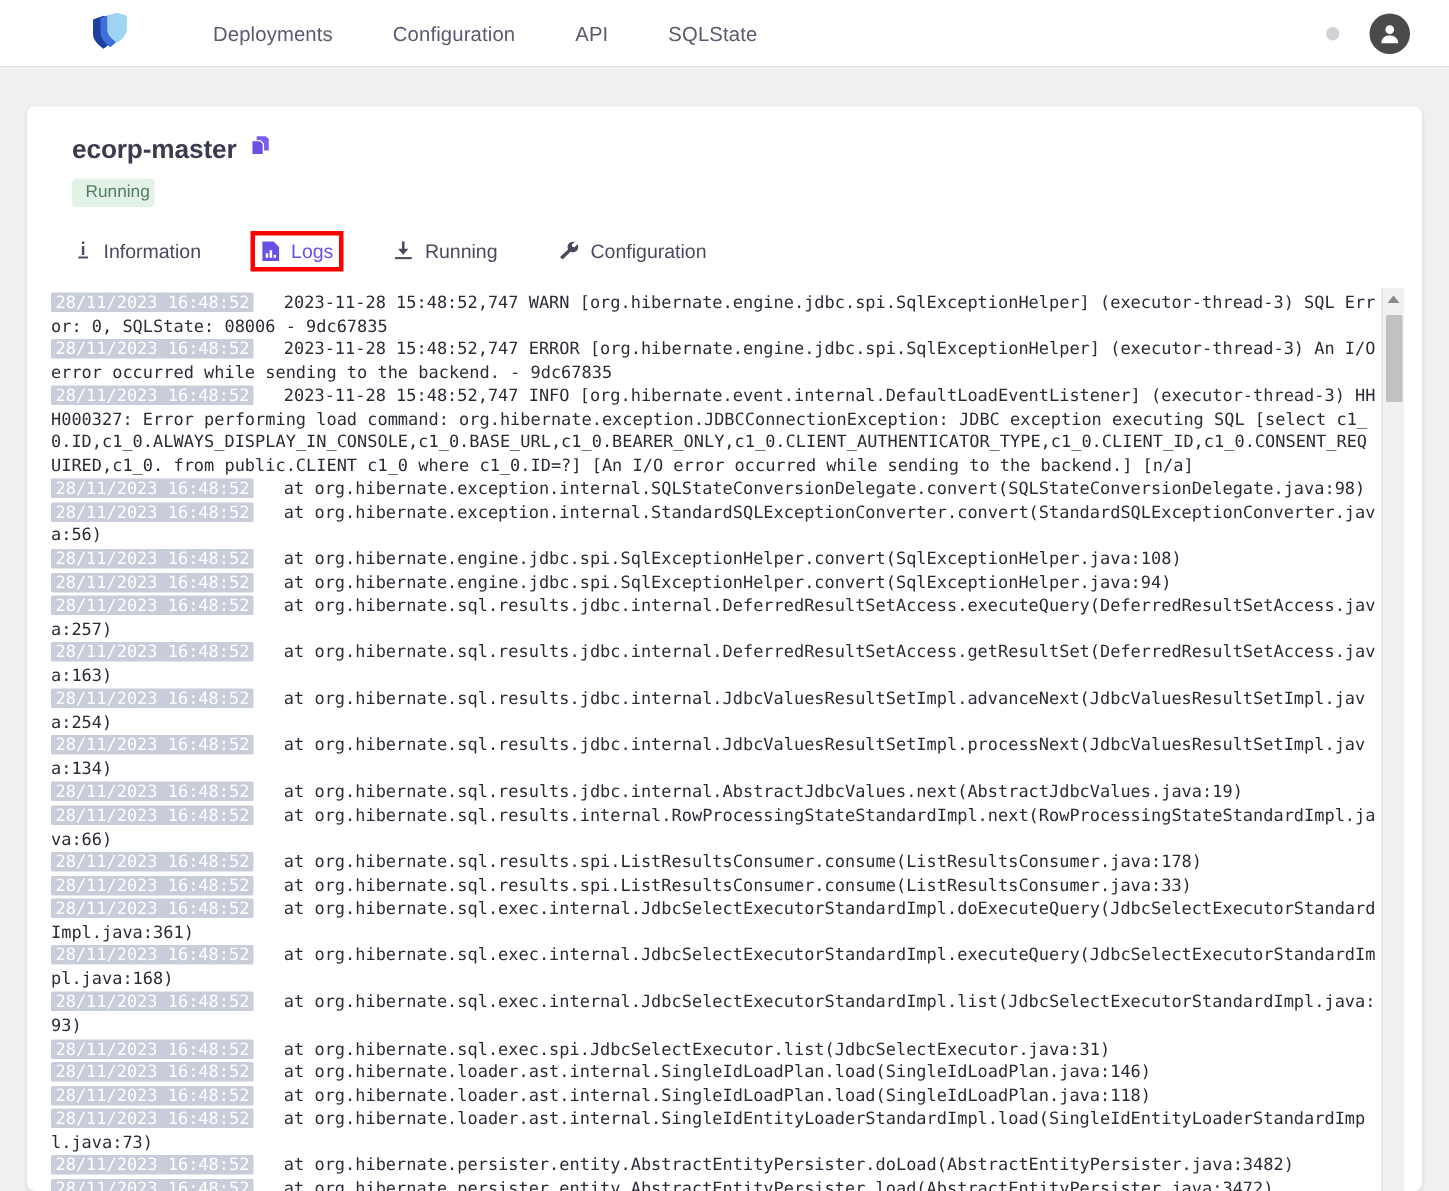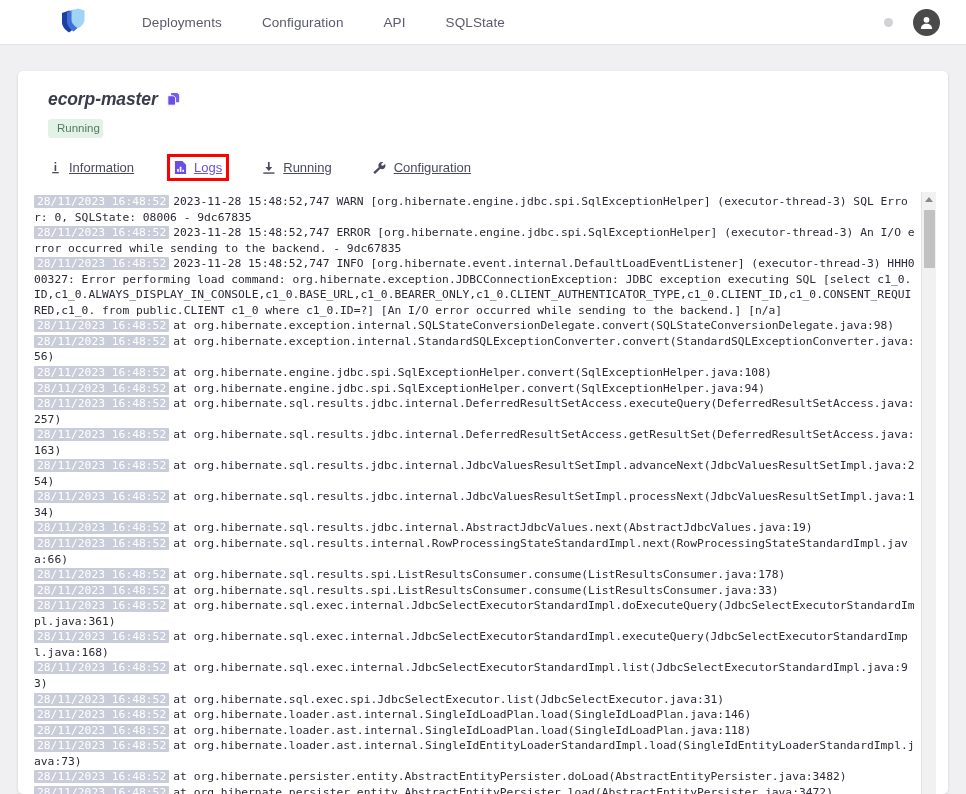--- a/index.html
+++ b/index.html
@@ -65,24 +65,23 @@
     border-radius: 5px;
     box-shadow: 0 1px 3px rgba(0,0,0,.13);
     height: 100%;
     padding: 18px 12px 0 12px;
     display: flex;
     flex-direction: column;
     overflow: hidden;
   }
   .card-title-row {
     display: flex;
-    align-items: center;
+    align-items: flex-start;
     gap: 7px;
     padding-left: 18px;
-    font-style: italic;
   }
   .card-title {
     font-size: 17.5px;
     font-weight: bold;
     color: #3b3b4f;
     letter-spacing: -.1px;
   }
   .copy-icon { display: flex; align-items: center; cursor: pointer; }
 
   .badge-row { padding-left: 18px; margin-top: 8px; }
@@ -99,28 +98,27 @@
   .tabs {
     display: flex;
     align-items: center;
     gap: 32px;
     padding-left: 16px;
     margin-top: 14px;
     height: 30px;
   }
   .tab {
     display: flex;
-    align-items: flex-end;
+    align-items: center;
     gap: 7px;
     font-size: 13px;
     color: #4a4a5e;
     cursor: pointer;
     padding: 3px 4px;
     position: relative;
-    text-decoration: underline;
   }
   .tab-active { color: #6b4ee6; }
   .tab-highlight {
     outline: 3px solid #ff0000;
     padding: 3px 4px;
   }
   .tab-icon { display: flex; align-items: center; }
 
   
   .log-wrap {
@@ -140,21 +138,21 @@
     color: #2a2a38;
     padding: 2px 4px 0 4px;
     white-space: pre-wrap;
     word-break: break-all;
   }
   .log-line { display: block; }
   .ts {
     background: #c9cdd9;
     color: #ffffff;
     padding: 0 3px;
-    margin-right: 4px;
+    margin-right: 20px;
     border-radius: 1px;
     white-space: nowrap;
   }
   .msg { color: #2a2a38; }
 
   
   .scrollbar {
     width: 15px;
     background: #f1f1f1;
     border-left: 1px solid #e2e2e2;

